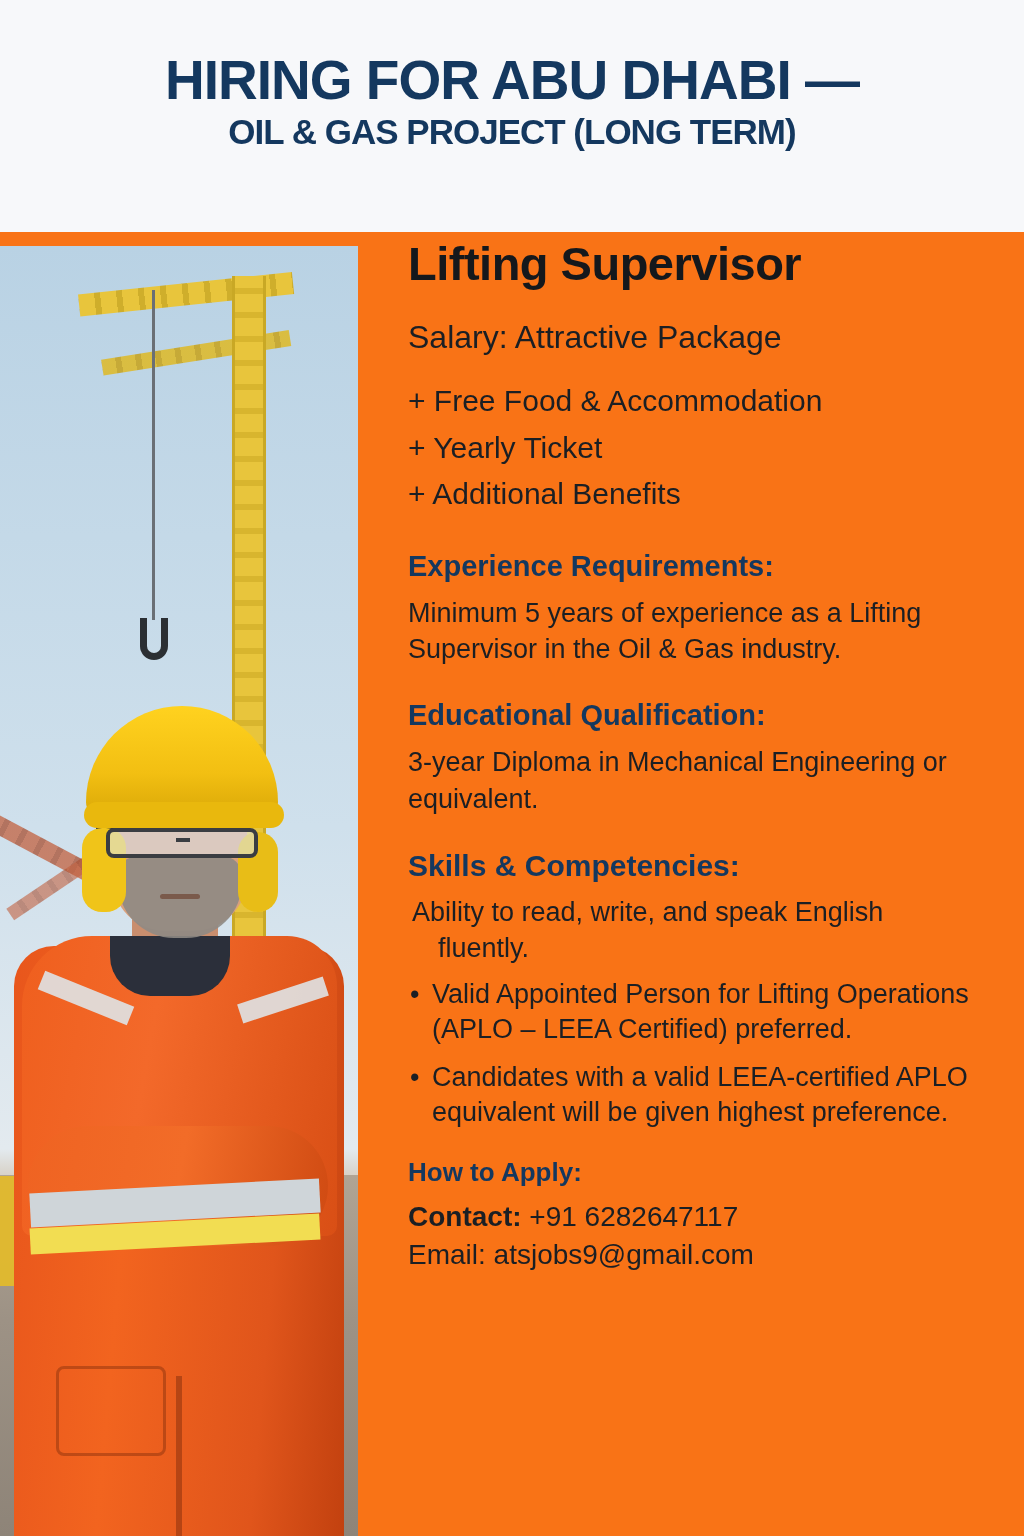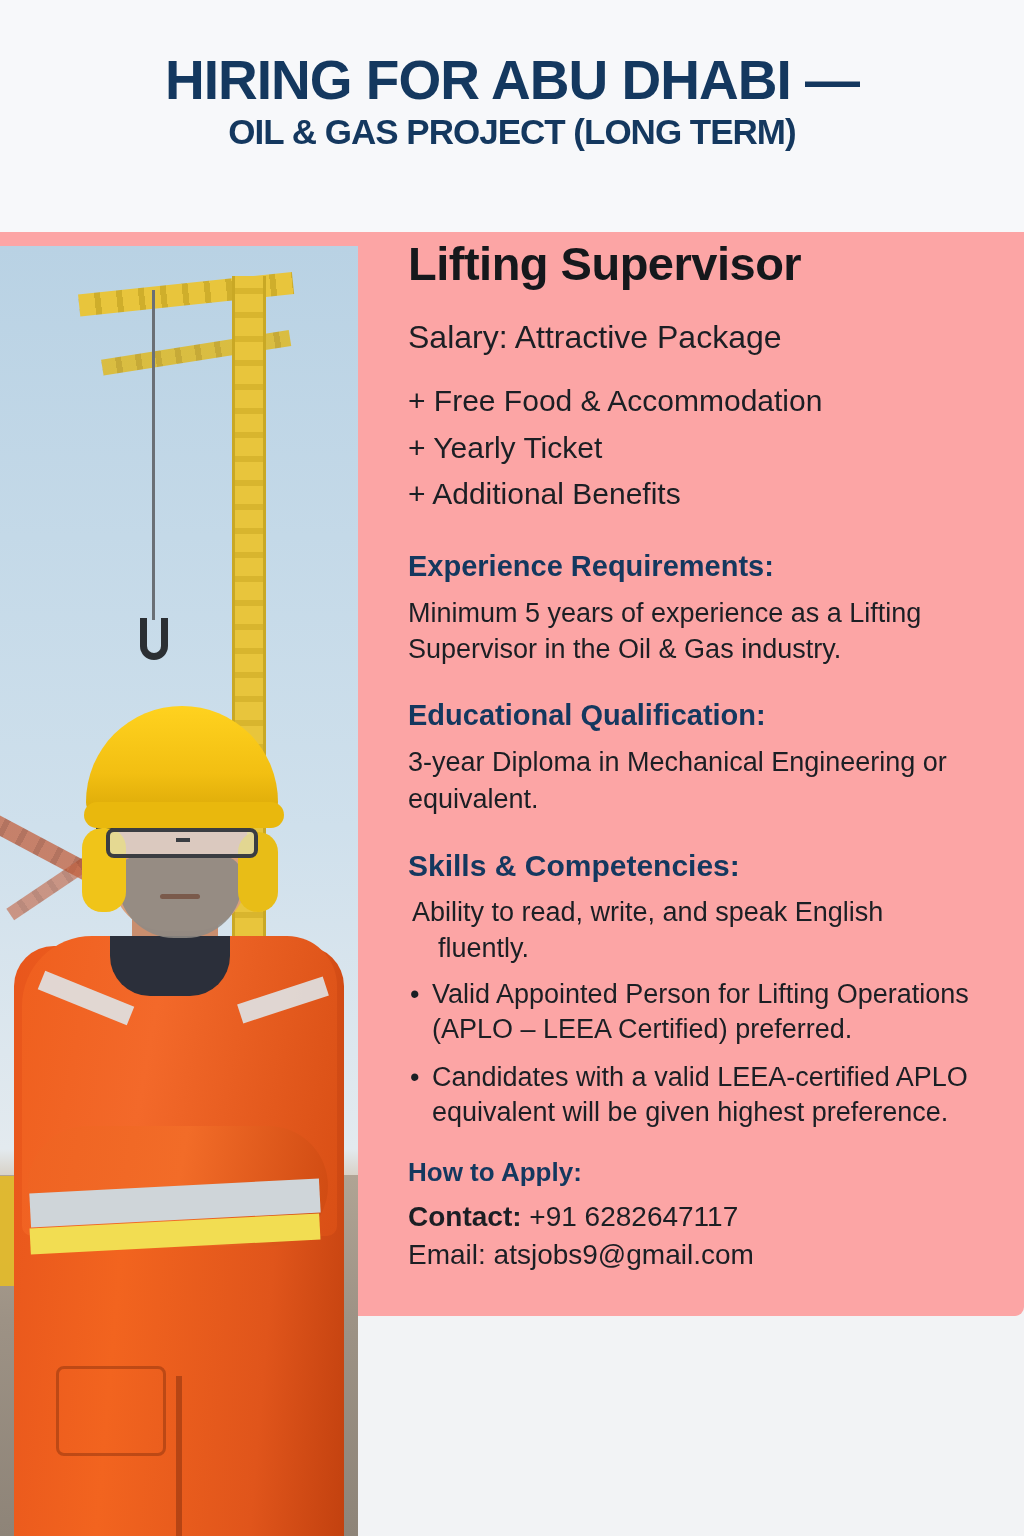--- a/index.html
+++ b/index.html
@@ -8,23 +8,22 @@
     width: 1024px;
     height: 1536px;
     background: #f2f3f5;
     font-family: "Liberation Sans", sans-serif;
     overflow: hidden;
   }
 
   .poster {
     position: relative;
     width: 1024px;
-    height: 1316px;
-    background: #fca5a5;
-    border-radius: 9px;
+    height: 1536px;
+    background: #f97316;
   }
 
   
   .header {
     position: absolute;
     top: 0; left: 0;
     width: 1024px;
     height: 232px;
     background: #f7f8fa;
     display: flex;

